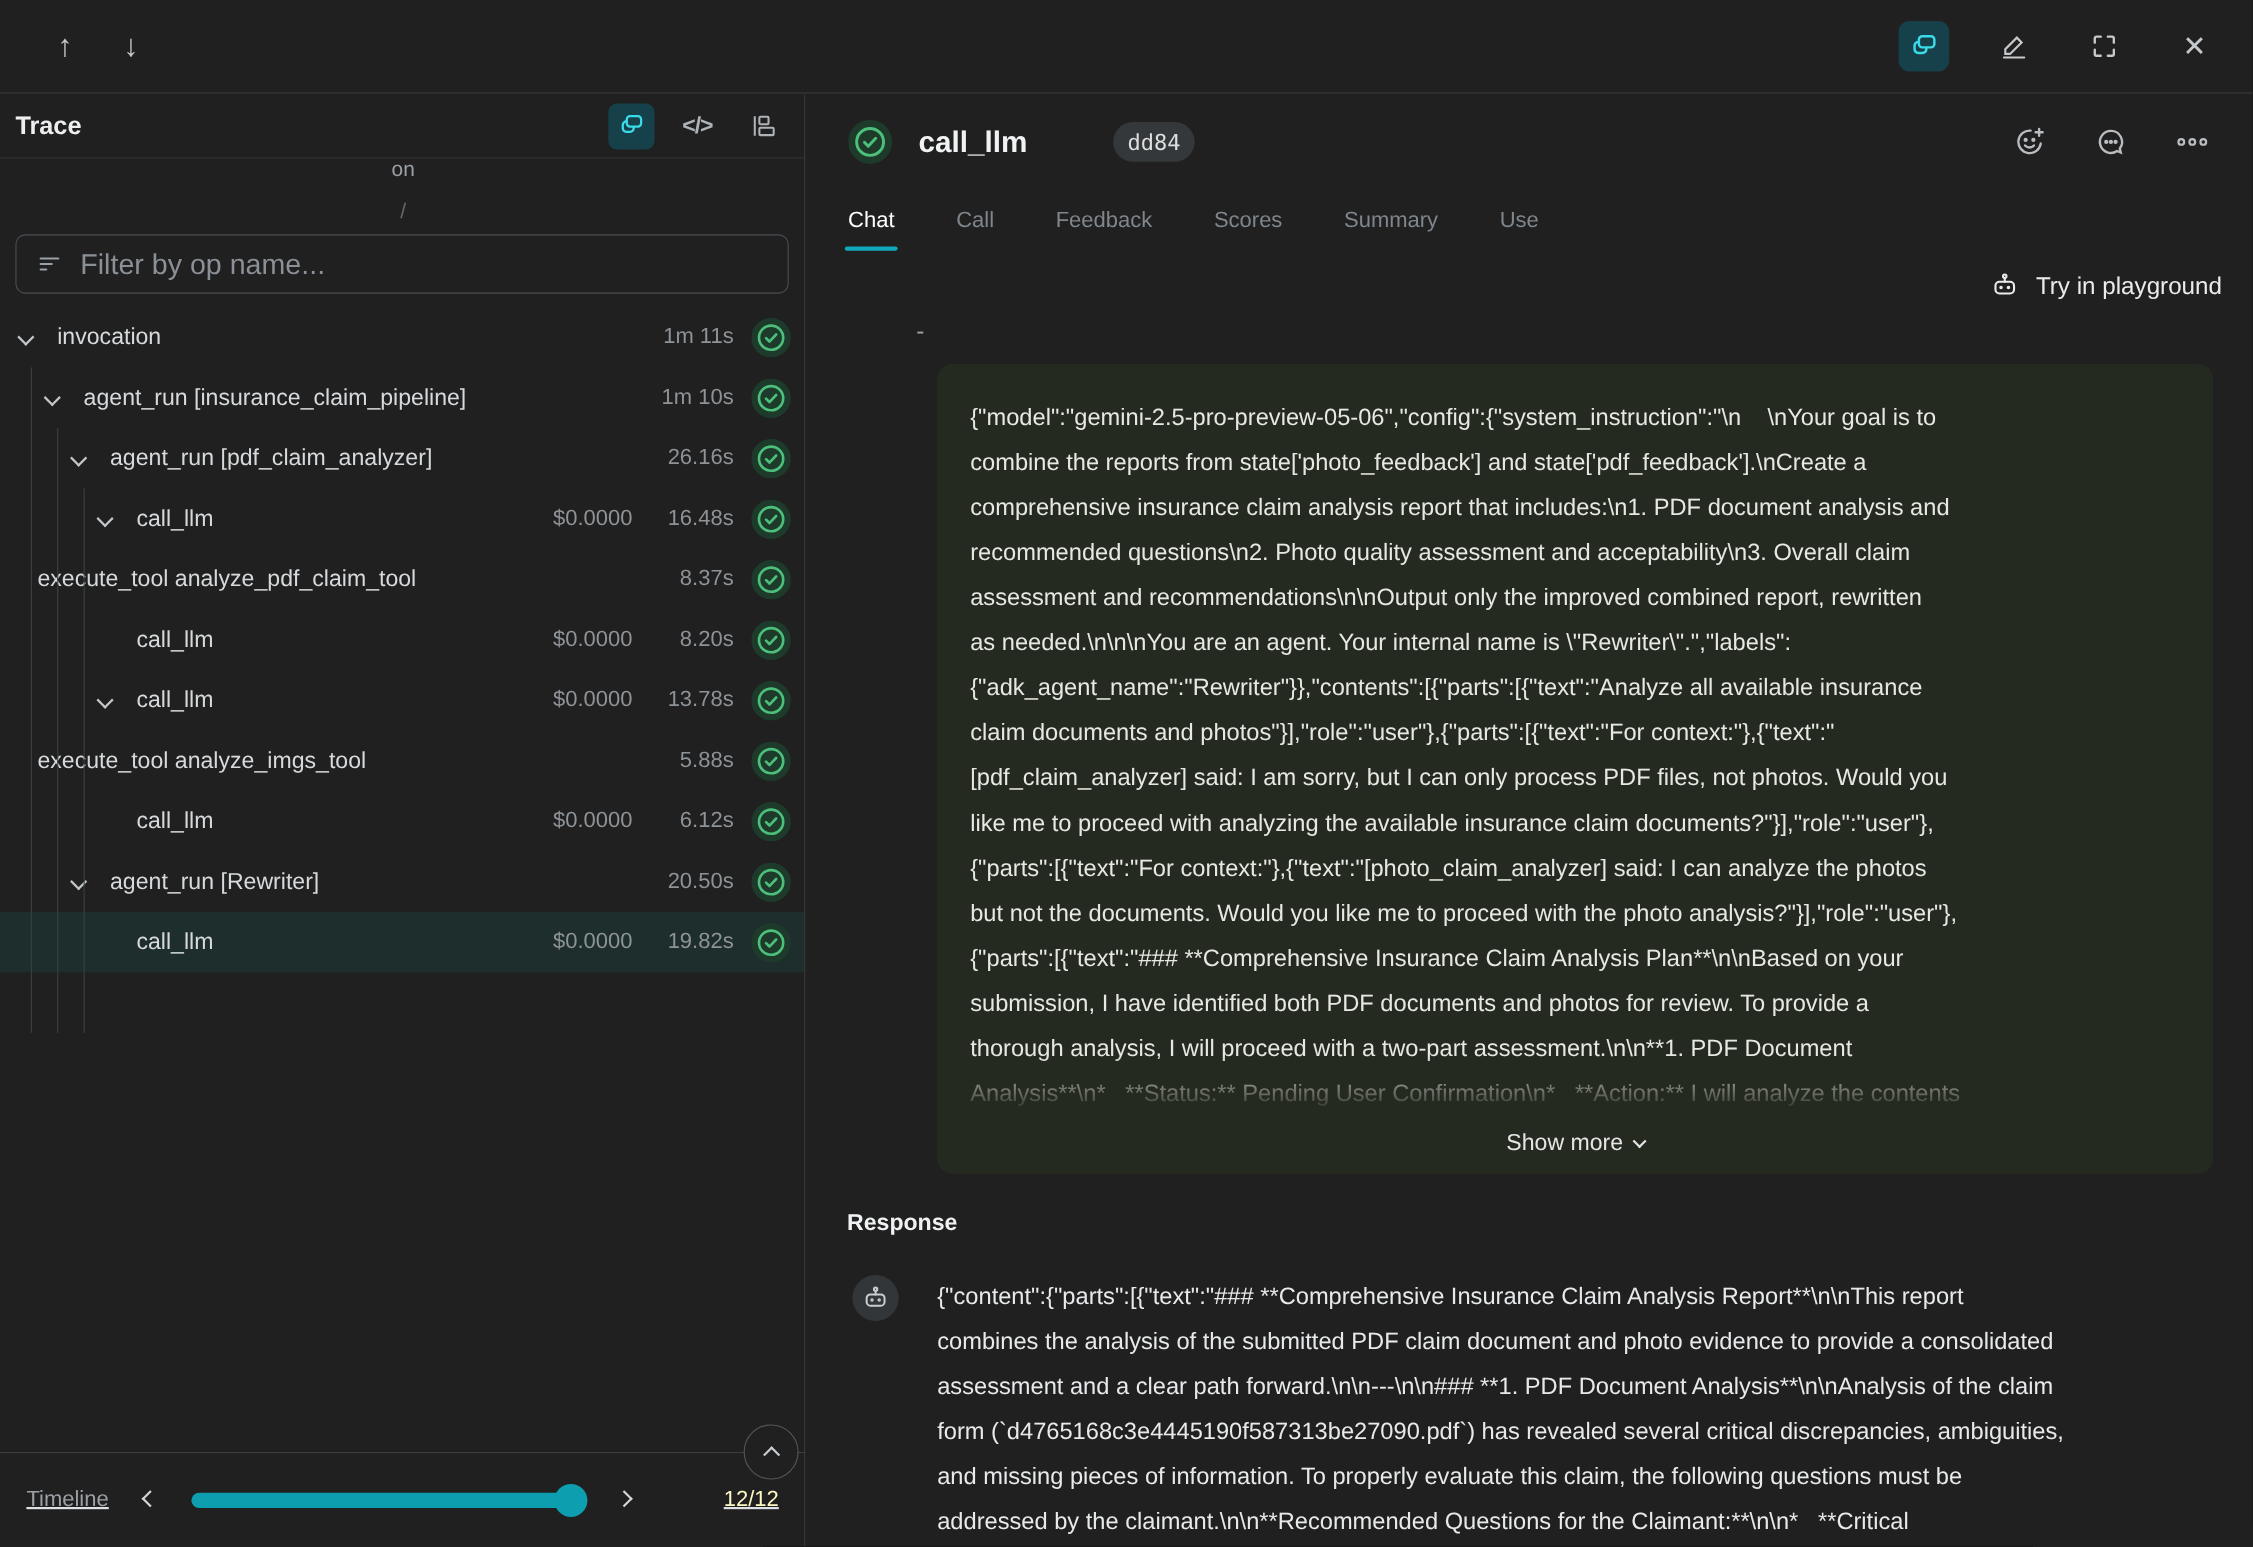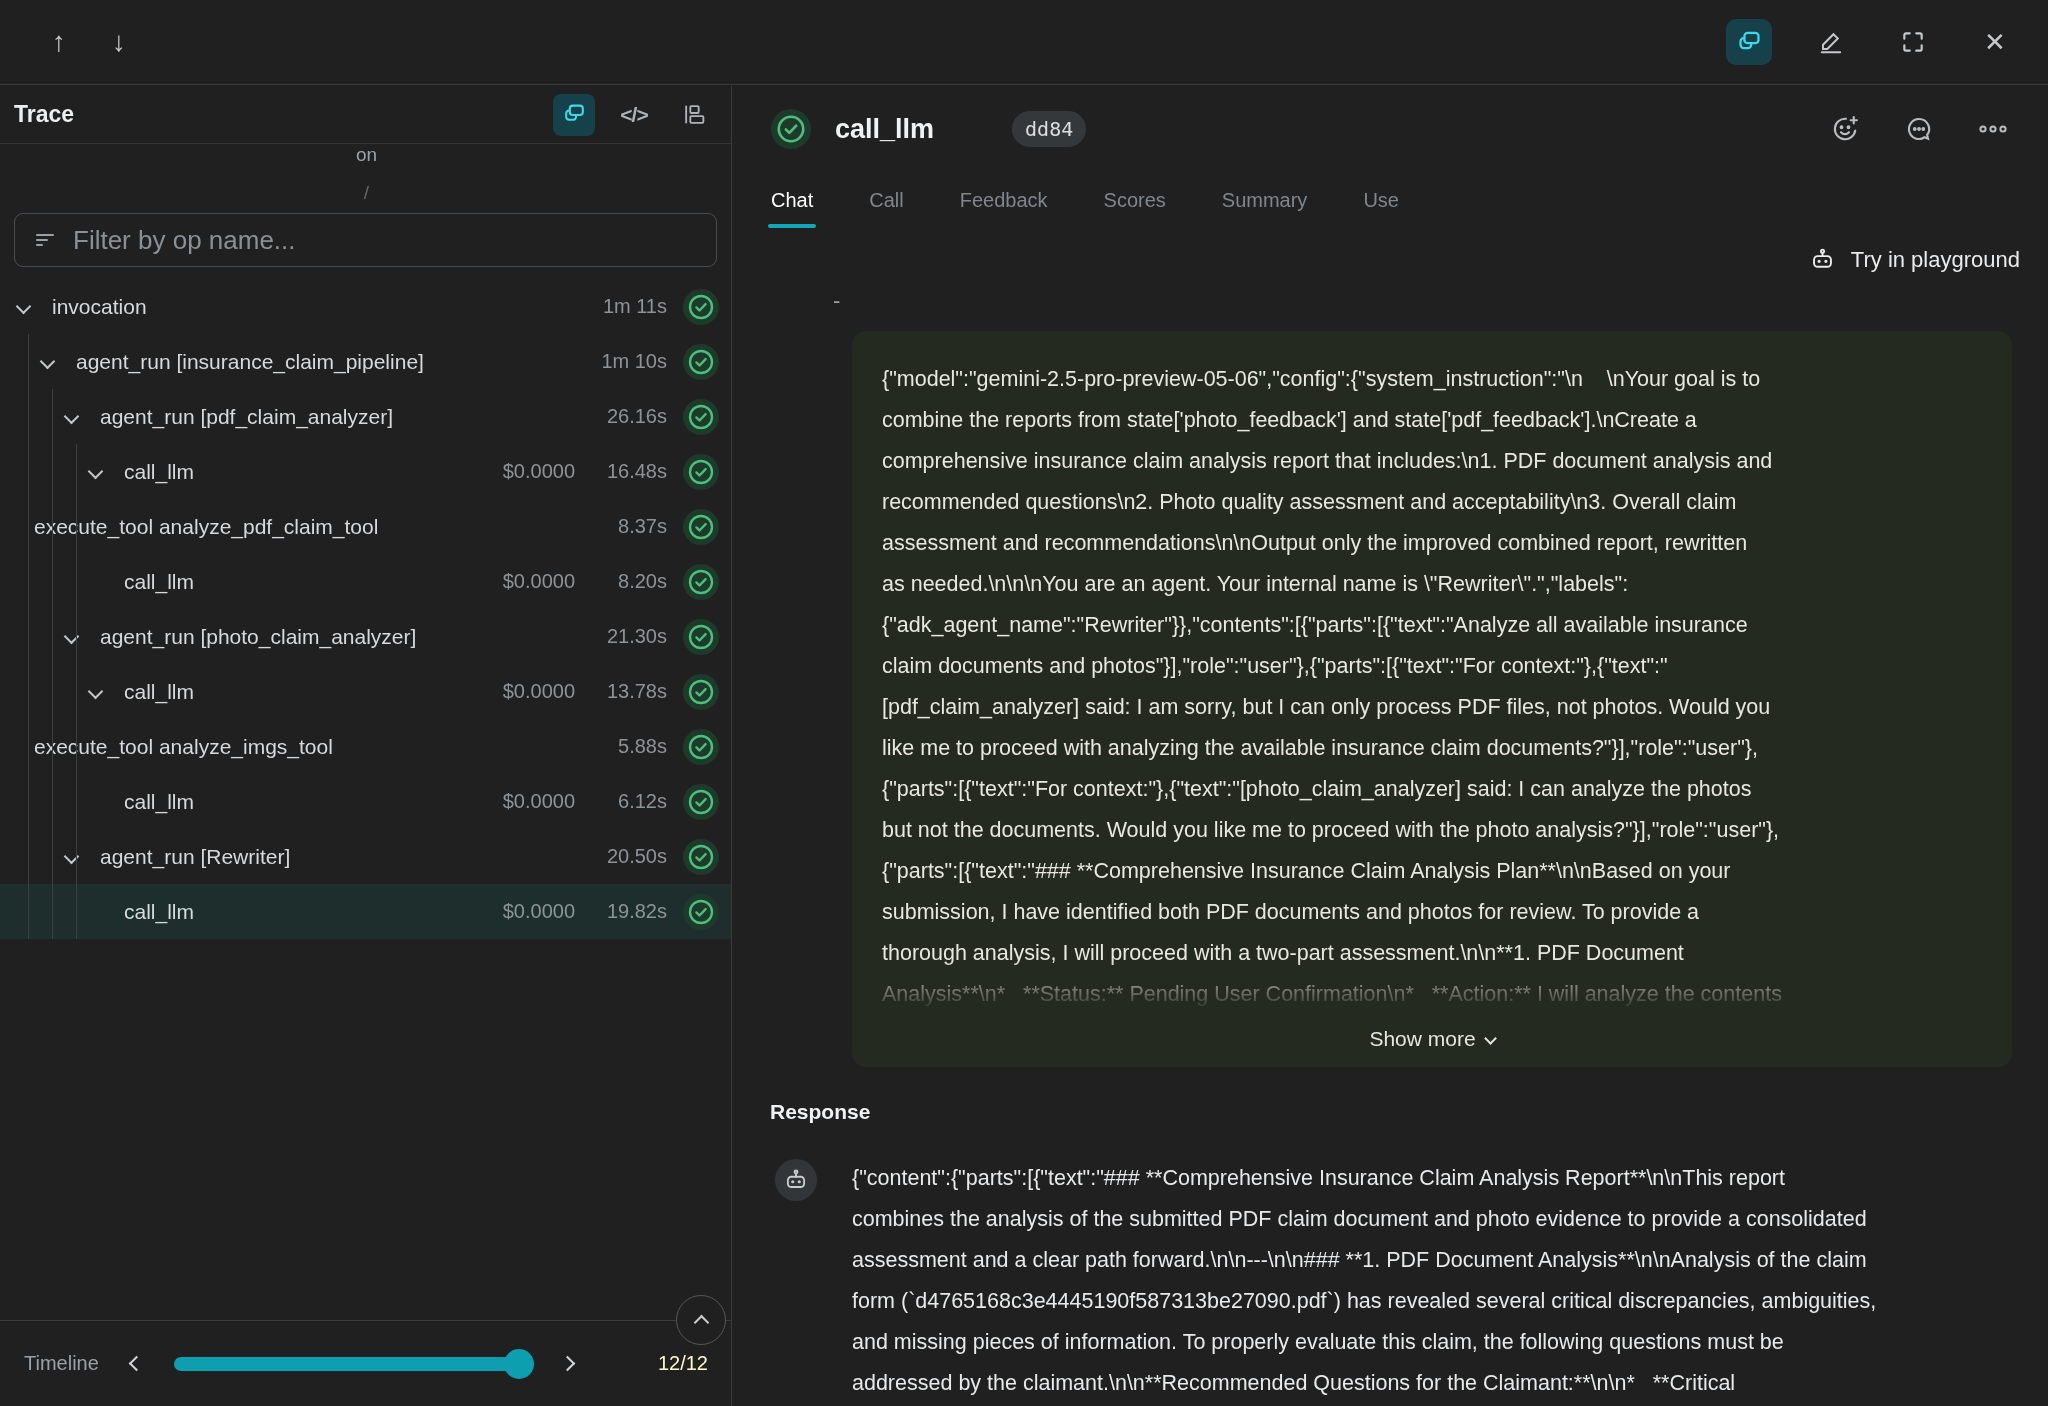--- a/index.html
+++ b/index.html
@@ -52,21 +52,21 @@
   .tstat{width:36px;height:36px;flex:none;}
   .guide{position:absolute;width:1px;background:#3b4143;pointer-events:none;}
   
   .cv{display:inline-block;width:11px;height:11px;border-right:2.4px solid currentColor;border-bottom:2.4px solid currentColor;}
   .cv-down{transform:rotate(45deg);}
   .cv-up{transform:rotate(-135deg);margin-top:5px;}
   .cv-left{transform:rotate(135deg);}
   .cv-right{transform:rotate(-45deg);}
   
   .timeline{position:absolute;left:0;bottom:0;width:732px;height:86px;border-top:1px solid #3c3c3c;
-    display:flex;align-items:center;padding:0 24px;gap:26px;}
+    display:flex;align-items:center;padding:0 24px;gap:26px;text-decoration:underline;}
   .tl-label{font-size:20px;color:#9ba1a6;}
   .tl-nav{color:#d3d6d8;cursor:pointer;padding:6px;}
   .tl-track{width:356px;height:14px;border-radius:7px;background:#0d9fb0;position:relative;cursor:pointer;}
   .tl-knob{position:absolute;right:-4px;top:50%;transform:translateY(-50%);width:30px;height:30px;border-radius:50%;background:#0d9fb0;cursor:grab;}
   .tl-count{margin-left:auto;font-size:20px;color:#fef9c3;}
   .collapse-btn{position:absolute;right:6px;top:-26px;width:50px;height:50px;border-radius:50%;
     background:#202021;border:1px solid #53575b;display:flex;align-items:center;justify-content:center;color:#c9cdd0;cursor:pointer;}
   
   .dhead{height:86px;display:flex;align-items:center;padding:0 36px 0 38px;}
   .dstat{width:40px;height:40px;flex:none;}
@@ -272,31 +272,20 @@
             <i class="cv cv-down"></i>
           </span>
         <span class="tlabel">call_llm</span>
         <span class="tcost">$0.0000</span>
         <span class="tdur">8.20s</span>
         <svg class="tstat">
             <use href="#sym-check"></use>
           </svg>
       </div>
 
-      <div class="trow d2">
-        <span class="chevslot">
-            <i class="cv cv-down"></i>
-          </span>
-        <span class="tlabel">agent_run [photo_claim_analyzer]</span>
-        <span class="tcost"></span>
-        <span class="tdur">21.30s</span>
-        <svg class="tstat">
-            <use href="#sym-check"></use>
-          </svg>
-      </div>
 
       <div class="trow d3">
         <span class="chevslot">
             <i class="cv cv-down"></i>
           </span>
         <span class="tlabel">call_llm</span>
         <span class="tcost">$0.0000</span>
         <span class="tdur">13.78s</span>
         <svg class="tstat">
             <use href="#sym-check"></use>

